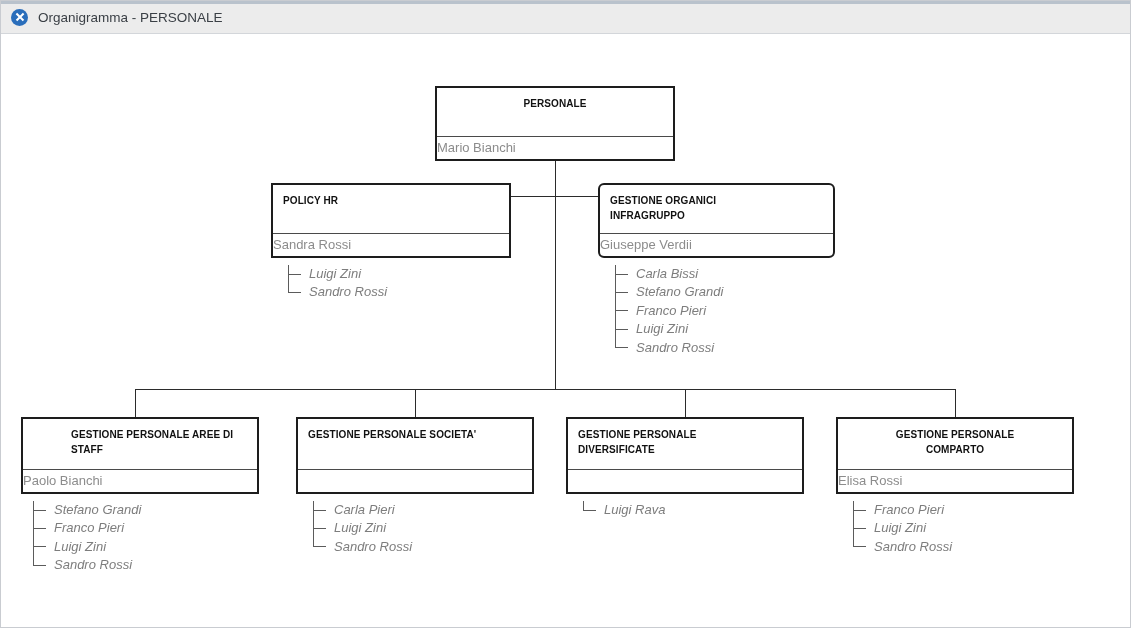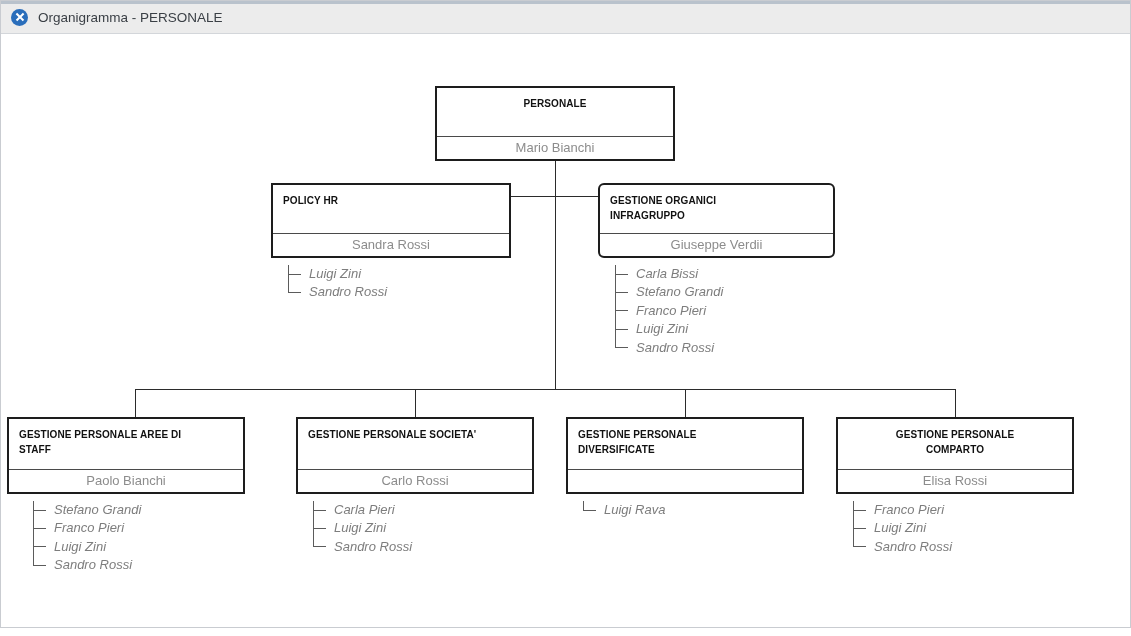--- a/index.html
+++ b/index.html
@@ -105,21 +105,21 @@
     left: 0;
     right: 0;
     height: 1px;
     background: #4a4a4a;
   }
   .node-person {
     position: absolute;
     left: 0;
     right: 0;
     bottom: 0;
-    text-align: center;
+    text-align: left;
     font-size: 13px;
     color: #8c8c8c;
     line-height: 26px;
     height: 26px;
   }
 
   
   .stafflist {
     position: absolute;
   }
@@ -218,21 +218,21 @@
           </div>
           <div class="staff-row">
             <div class="staff-dash"></div>
             <div class="staff-name">Luigi Zini</div>
           </div>
           <div class="staff-row">
             <div class="staff-dash"></div>
             <div class="staff-name">Sandro Rossi</div>
           </div>
         </div>
-        <div class="node" style="left: 6px; top: 383px; width: 238px; height: 77px;">
+        <div class="node" style="left: 20px; top: 383px; width: 238px; height: 77px; padding-left: 38px;">
           <div class="node-title">GESTIONE PERSONALE AREE DI
 STAFF</div>
           <div class="node-sep" style="top: 50px;"></div>
           <div class="node-person" style="height: 23px; line-height: 23px;">Paolo Bianchi</div>
         </div>
         <div class="stafflist" style="left: 32px; top: 467px;">
           <div class="staff-trunk" style="height: 64.6px;"></div>
           <div class="staff-row">
             <div class="staff-dash"></div>
             <div class="staff-name">Stefano Grandi</div>
@@ -246,21 +246,20 @@
             <div class="staff-name">Luigi Zini</div>
           </div>
           <div class="staff-row">
             <div class="staff-dash"></div>
             <div class="staff-name">Sandro Rossi</div>
           </div>
         </div>
         <div class="node" style="left: 295px; top: 383px; width: 238px; height: 77px;">
           <div class="node-title">GESTIONE PERSONALE SOCIETA'</div>
           <div class="node-sep" style="top: 50px;"></div>
-          <div class="node-person" style="height: 23px; line-height: 23px;">Carlo Rossi</div>
         </div>
         <div class="stafflist" style="left: 312px; top: 467px;">
           <div class="staff-trunk" style="height: 46.2px;"></div>
           <div class="staff-row">
             <div class="staff-dash"></div>
             <div class="staff-name">Carla Pieri</div>
           </div>
           <div class="staff-row">
             <div class="staff-dash"></div>
             <div class="staff-name">Luigi Zini</div>

